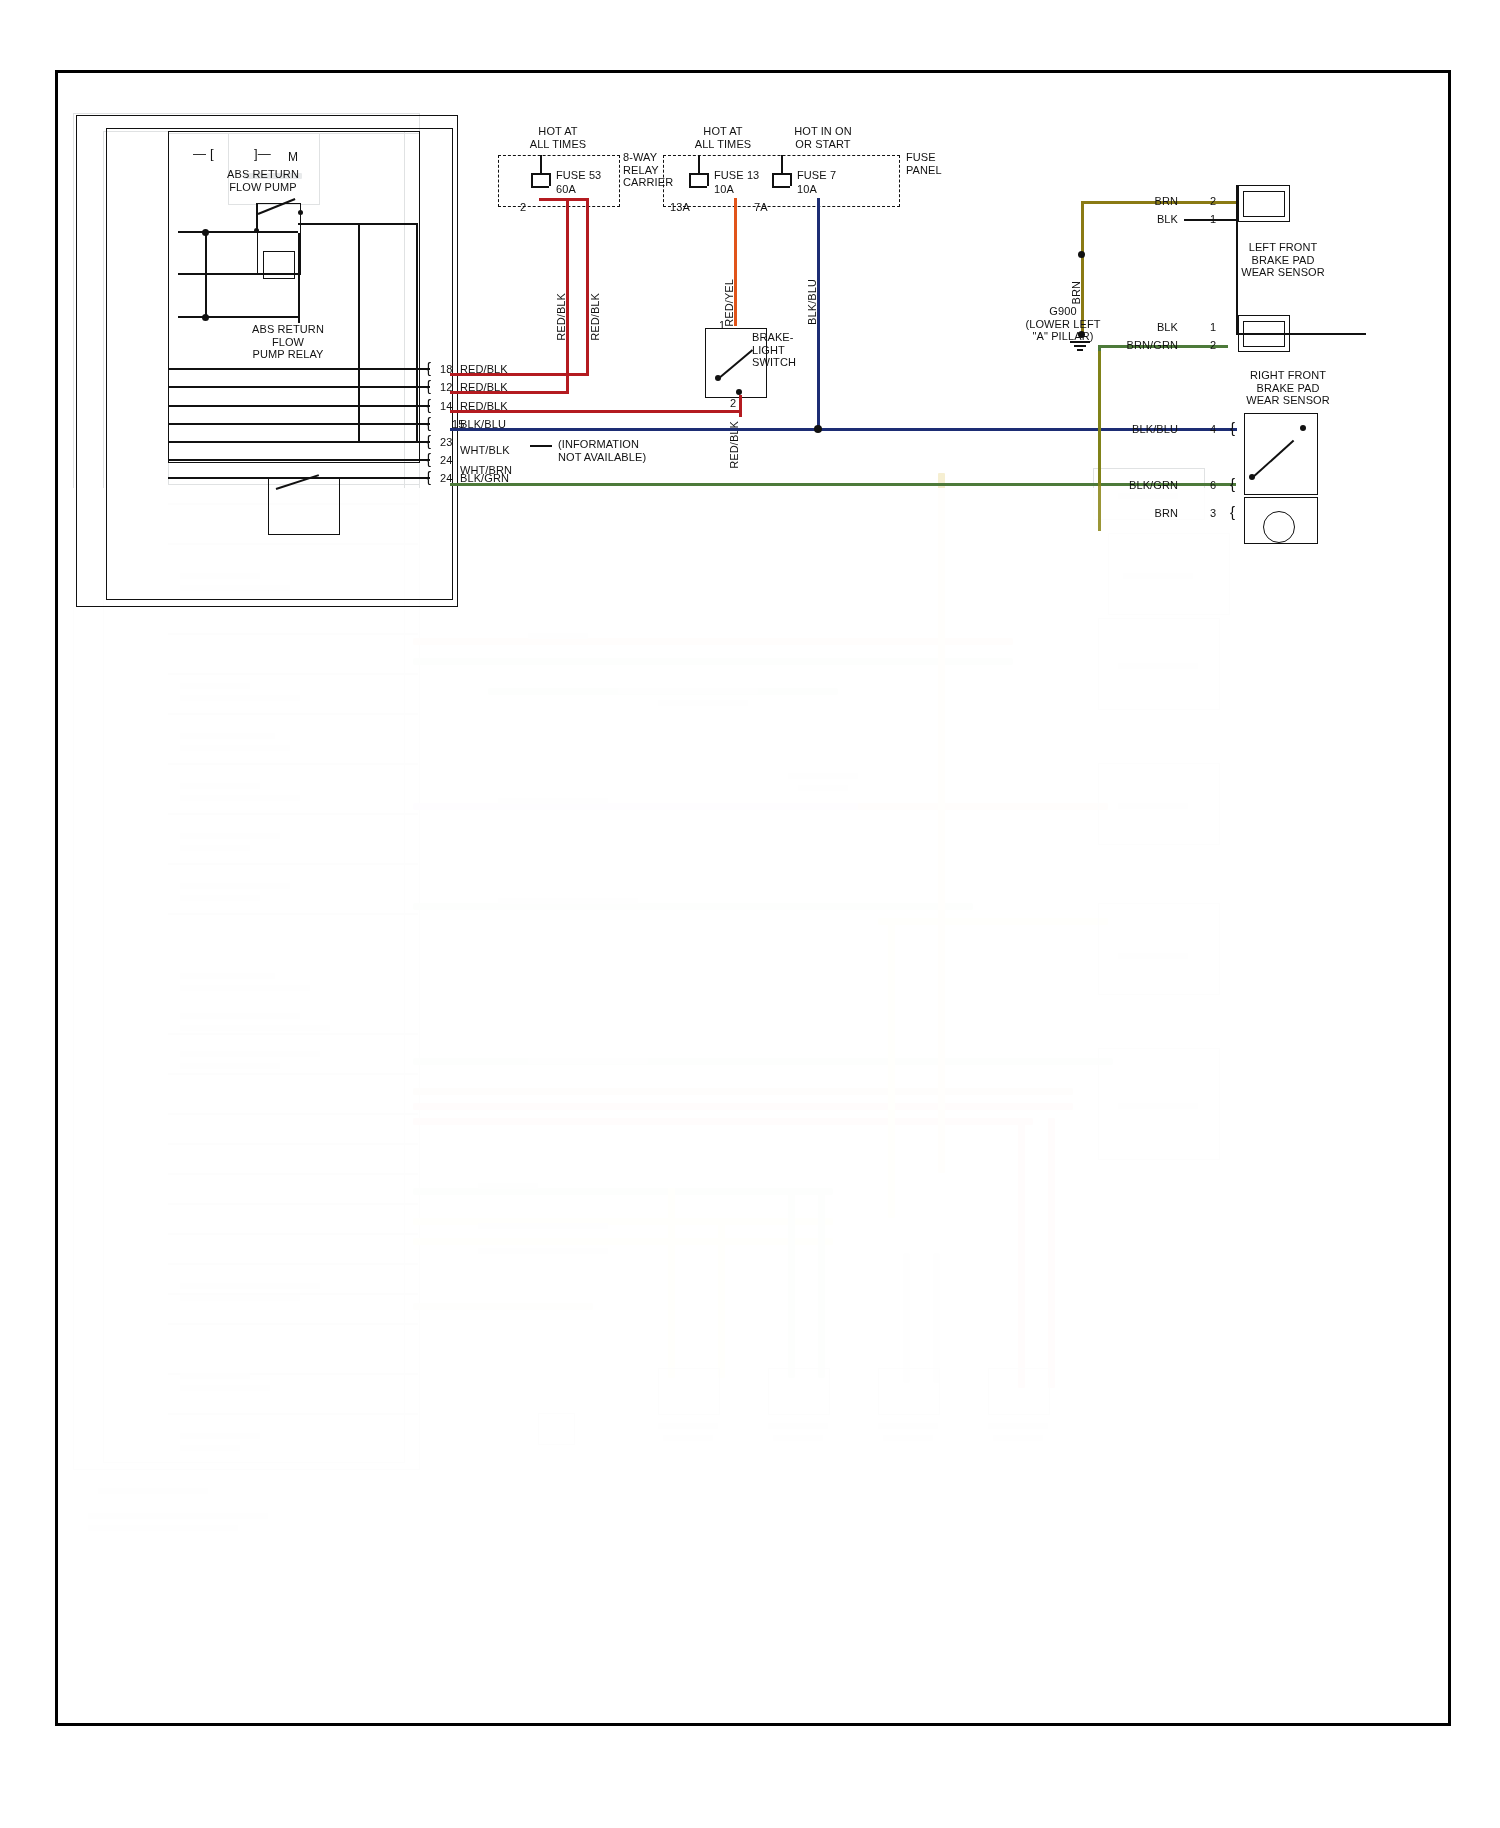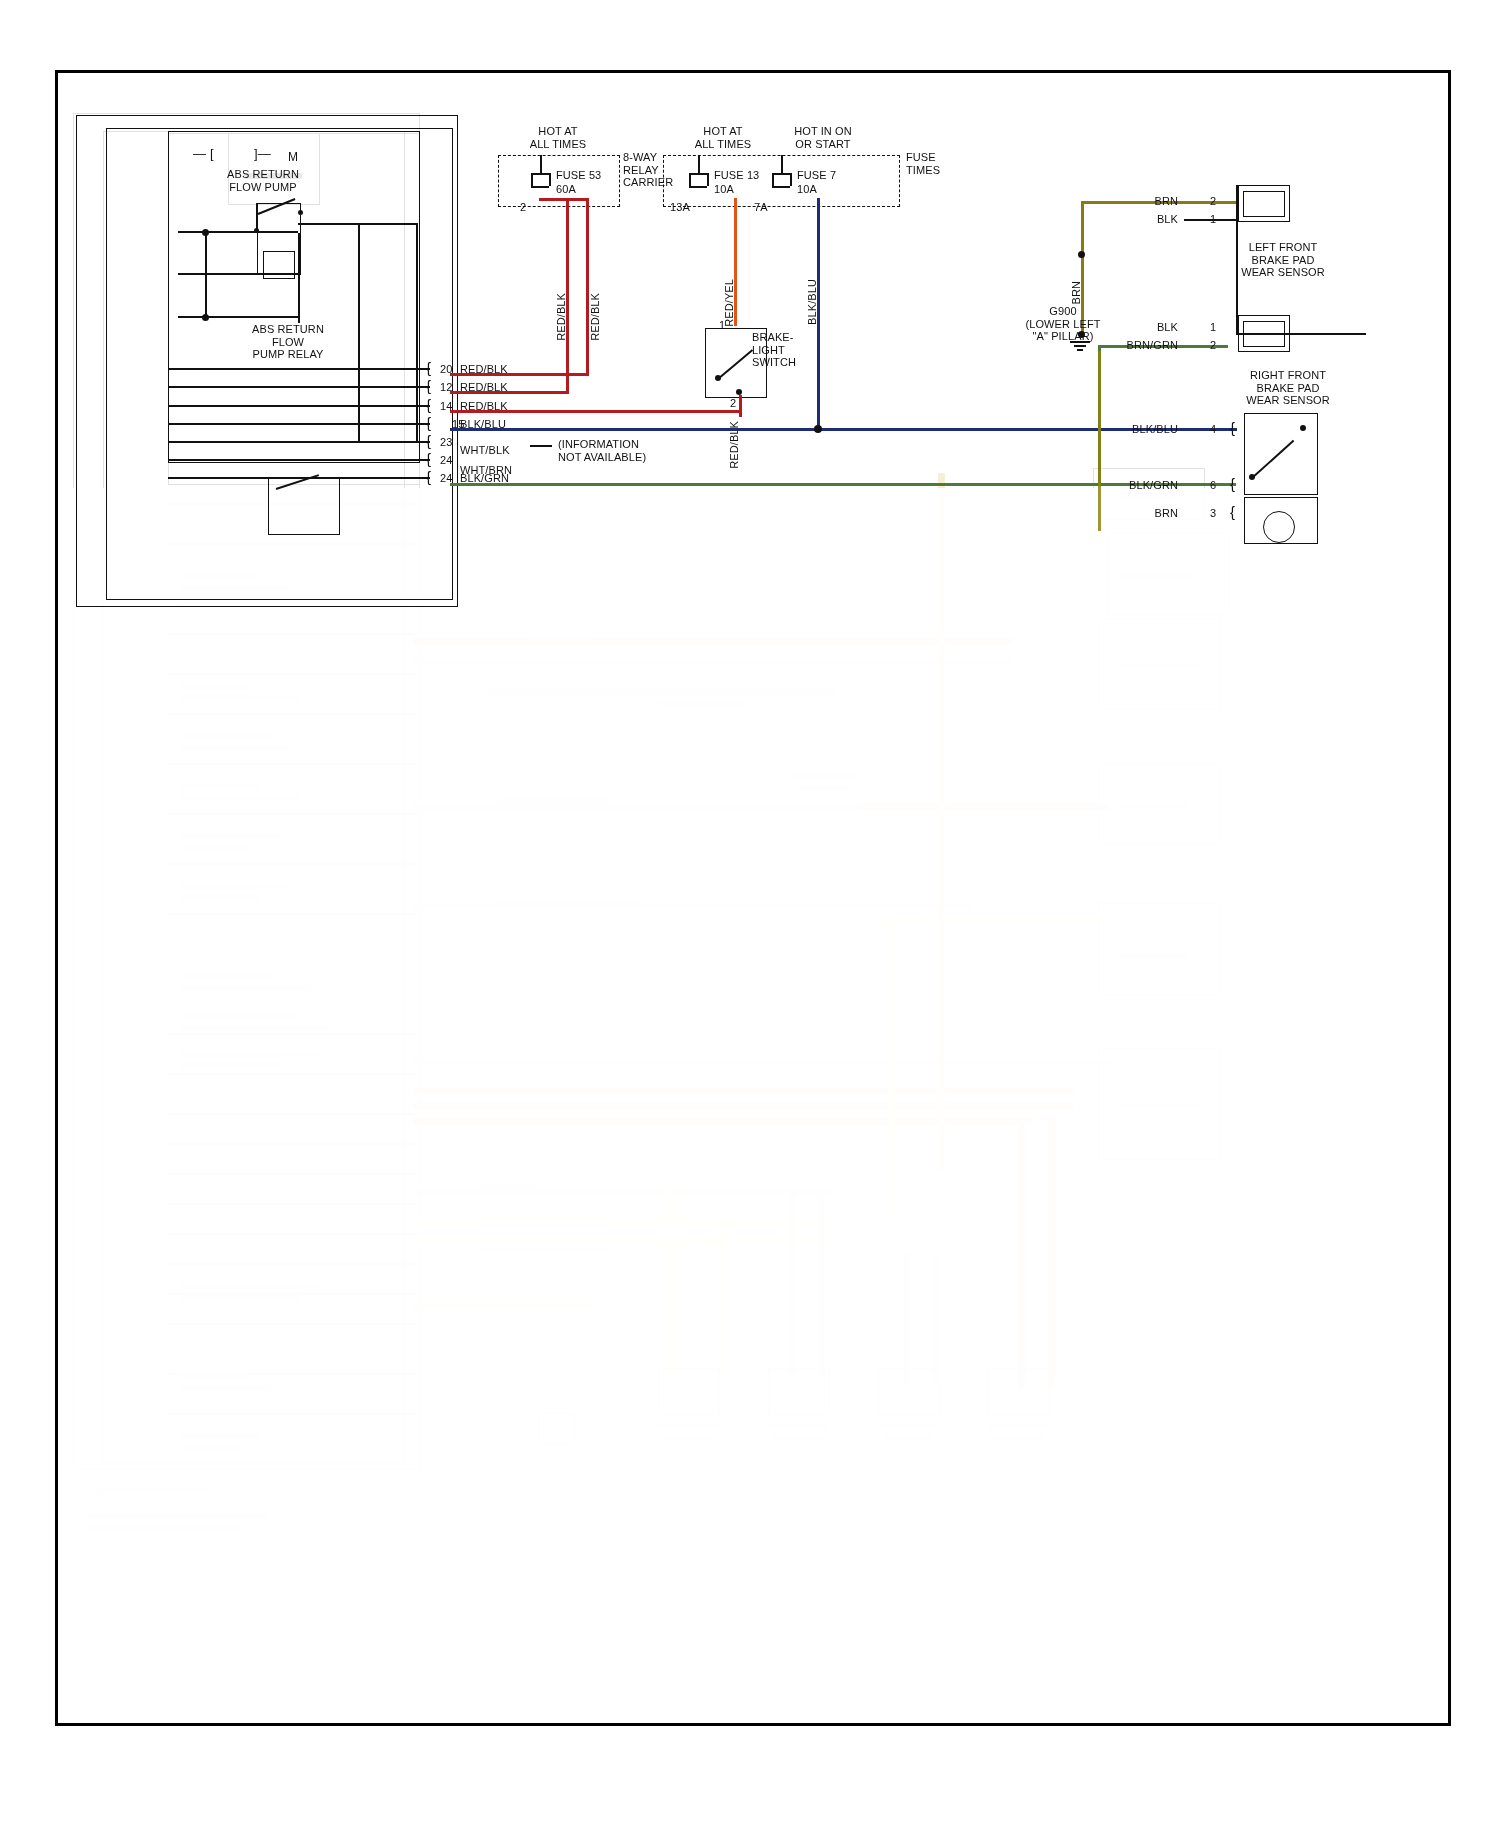--- a/index.html
+++ b/index.html
@@ -220,21 +220,21 @@
   <div class="wire h c-blk" style="left:110px;top:404px;width:262px;"></div>
 
   <div class="conn-bracket" style="left:368px;top:286px;">{</div>
   <div class="conn-bracket" style="left:368px;top:304px;">{</div>
   <div class="conn-bracket" style="left:368px;top:323px;">{</div>
   <div class="conn-bracket" style="left:368px;top:341px;">{</div>
   <div class="conn-bracket" style="left:368px;top:359px;">{</div>
   <div class="conn-bracket" style="left:368px;top:377px;">{</div>
   <div class="conn-bracket" style="left:368px;top:395px;">{</div>
 
-  <div class="lbl" style="left:382px;top:290px;">20</div>
+  <div class="lbl" style="left:382px;top:290px;">18</div>
   <div class="lbl" style="left:402px;top:290px;">RED/BLK</div>
   <div class="lbl" style="left:382px;top:308px;">12</div>
   <div class="lbl" style="left:402px;top:308px;">RED/BLK</div>
   <div class="lbl" style="left:382px;top:327px;">14</div>
   <div class="lbl" style="left:402px;top:327px;">RED/BLK</div>
   <div class="lbl" style="left:382px;top:345px;margin-left:12px;">15</div>
   <div class="lbl" style="left:402px;top:345px;">BLK/BLU</div>
   <div class="lbl" style="left:382px;top:363px;">23</div>
   <div class="lbl" style="left:402px;top:371px;">WHT/BLK</div>
   <div class="lbl" style="left:382px;top:381px;">24</div>
@@ -253,21 +253,21 @@
   <div class="lbl c" style="left:700px;top:52px;width:130px;">HOT IN ON
 OR START</div>
 
   <div class="dash" style="left:440px;top:82px;width:120px;height:50px;"></div>
   <div class="dash" style="left:605px;top:82px;width:235px;height:50px;"></div>
 
   <div class="lbl" style="left:565px;top:78px;">8-WAY
 RELAY
 CARRIER</div>
   <div class="lbl" style="left:848px;top:78px;">FUSE
-TIMES</div>
+PANEL</div>
 
   <div class="wire v c-blk" style="left:482px;top:82px;height:18px;"></div>
   <div class="wire h c-blk" style="left:473px;top:100px;width:18px;"></div>
   <div class="wire h c-blk" style="left:473px;top:113px;width:18px;"></div>
   <div class="wire v c-blk" style="left:473px;top:100px;height:13px;"></div>
   <div class="wire v c-blk" style="left:491px;top:100px;height:13px;"></div>
   <div class="lbl" style="left:498px;top:96px;">FUSE 53</div>
   <div class="lbl" style="left:498px;top:110px;">60A</div>
   <div class="lbl" style="left:462px;top:128px;">2</div>
 

